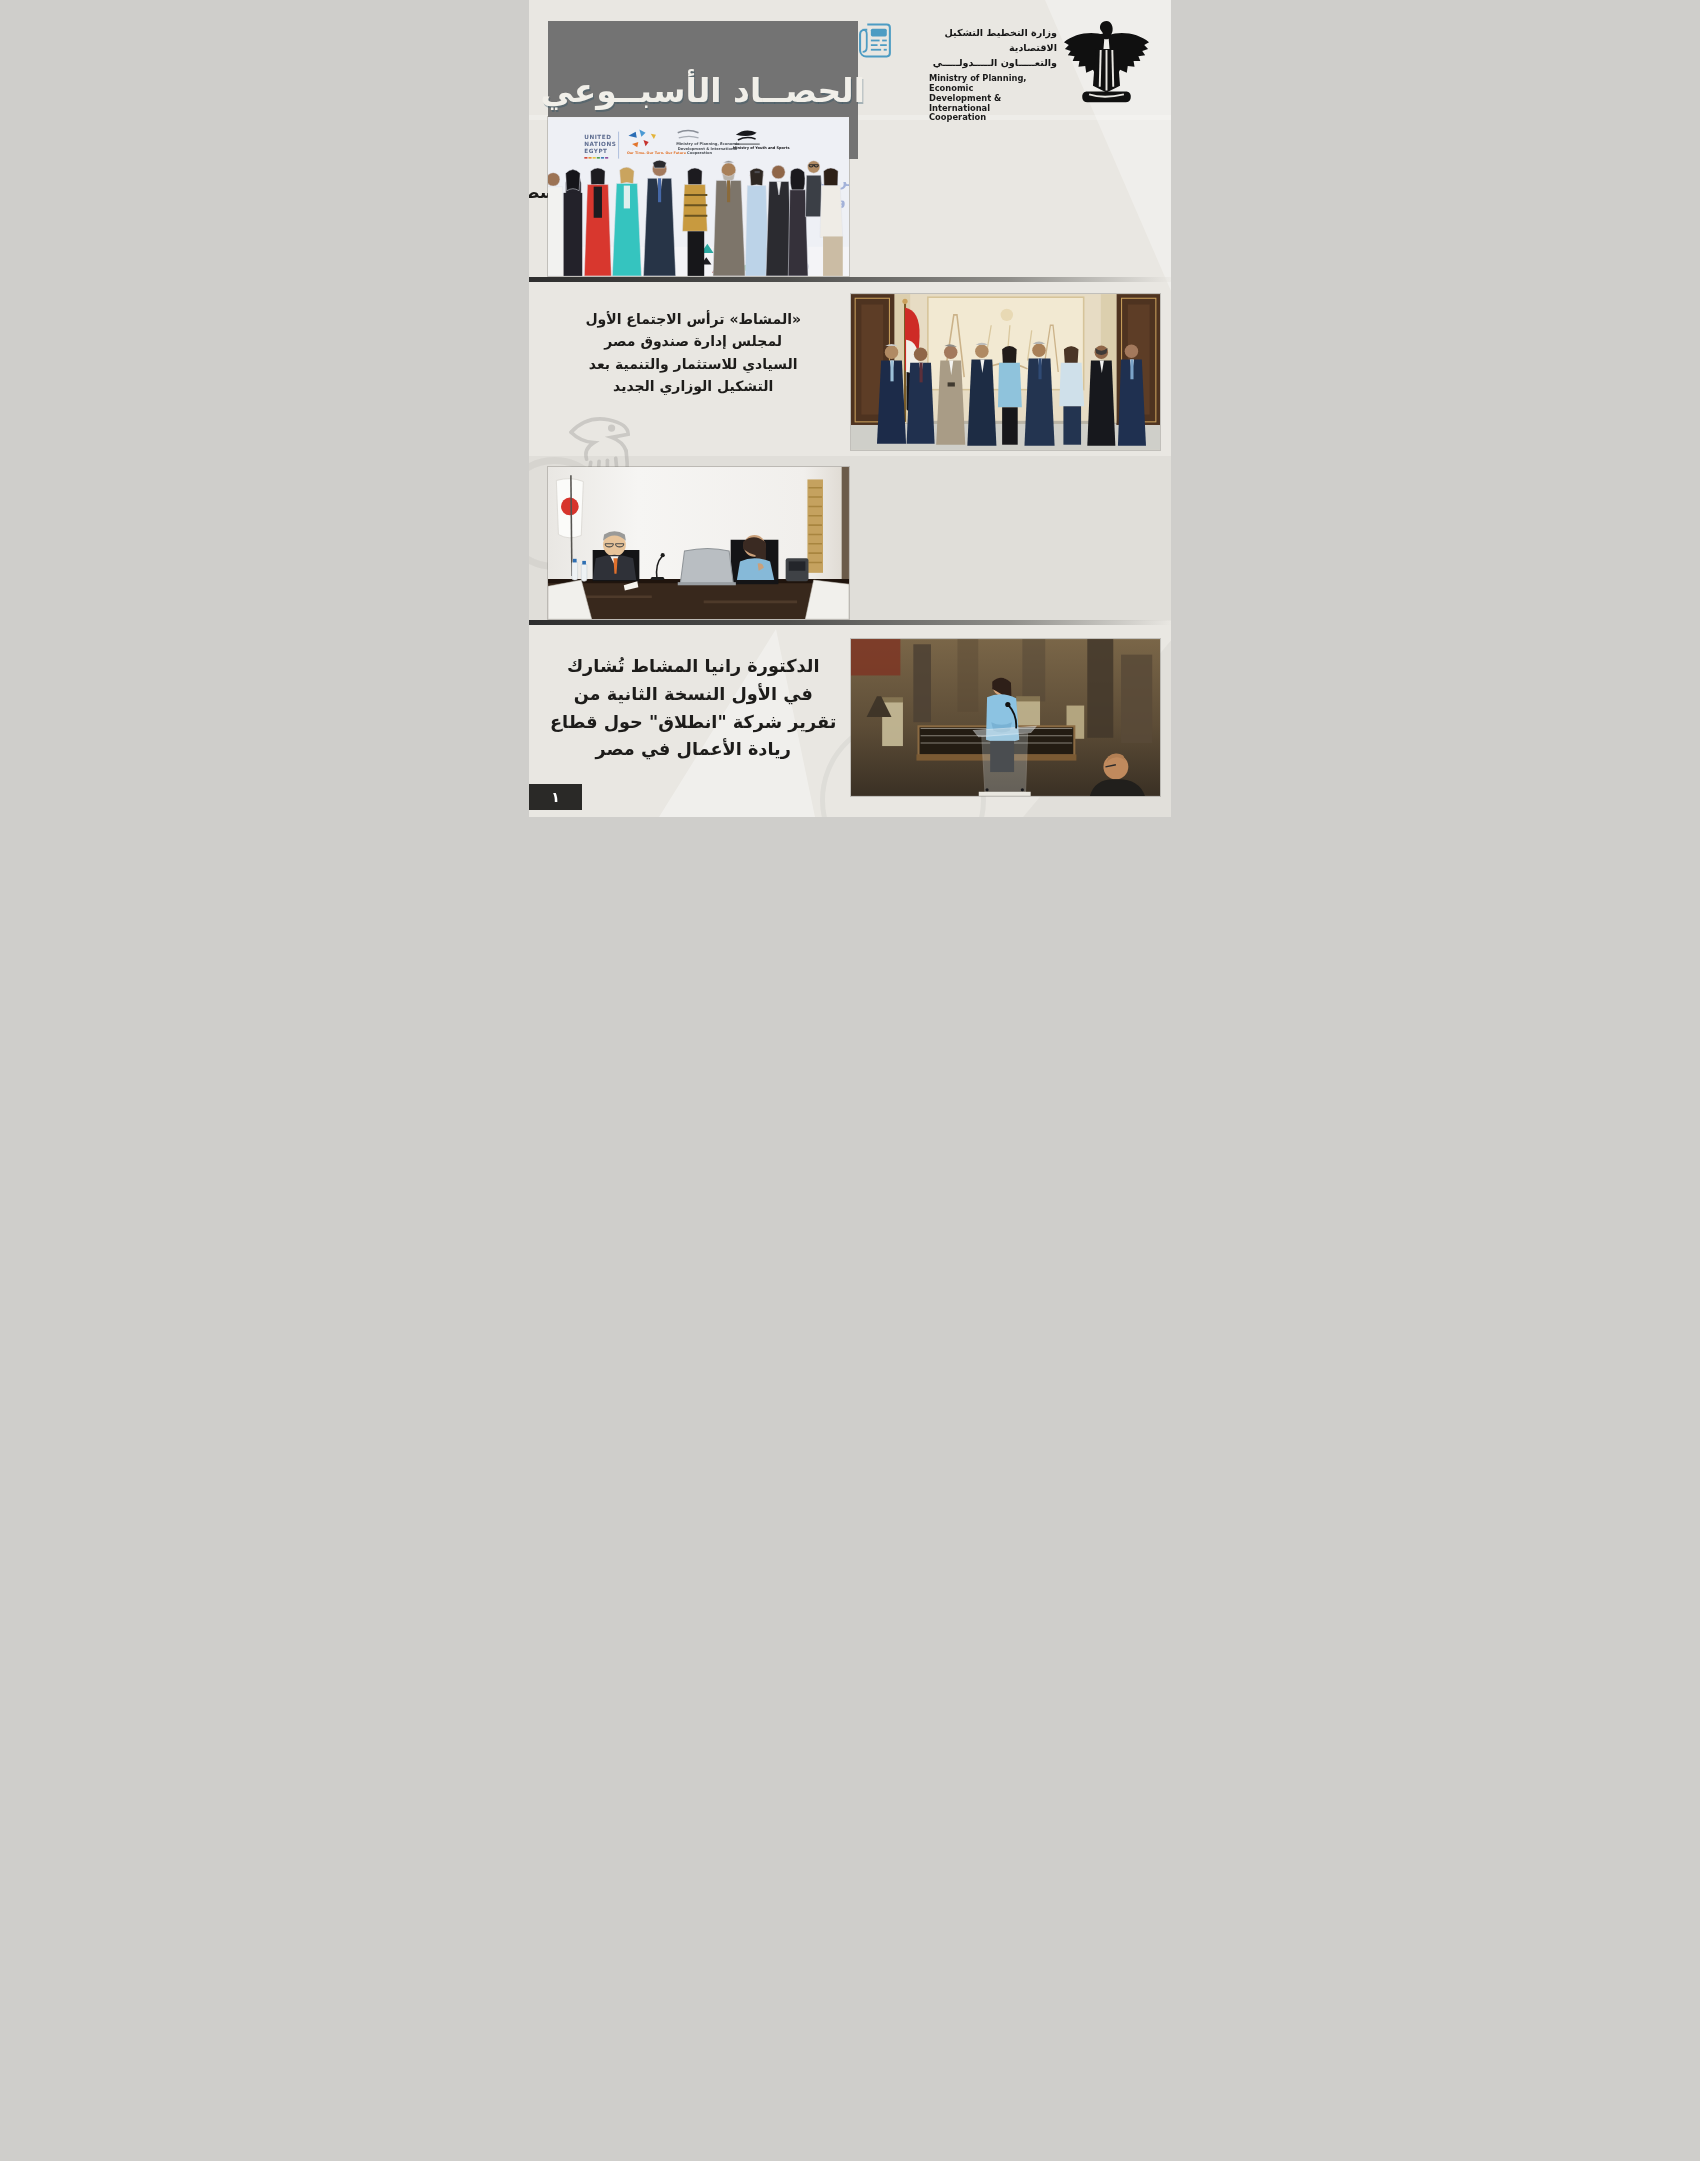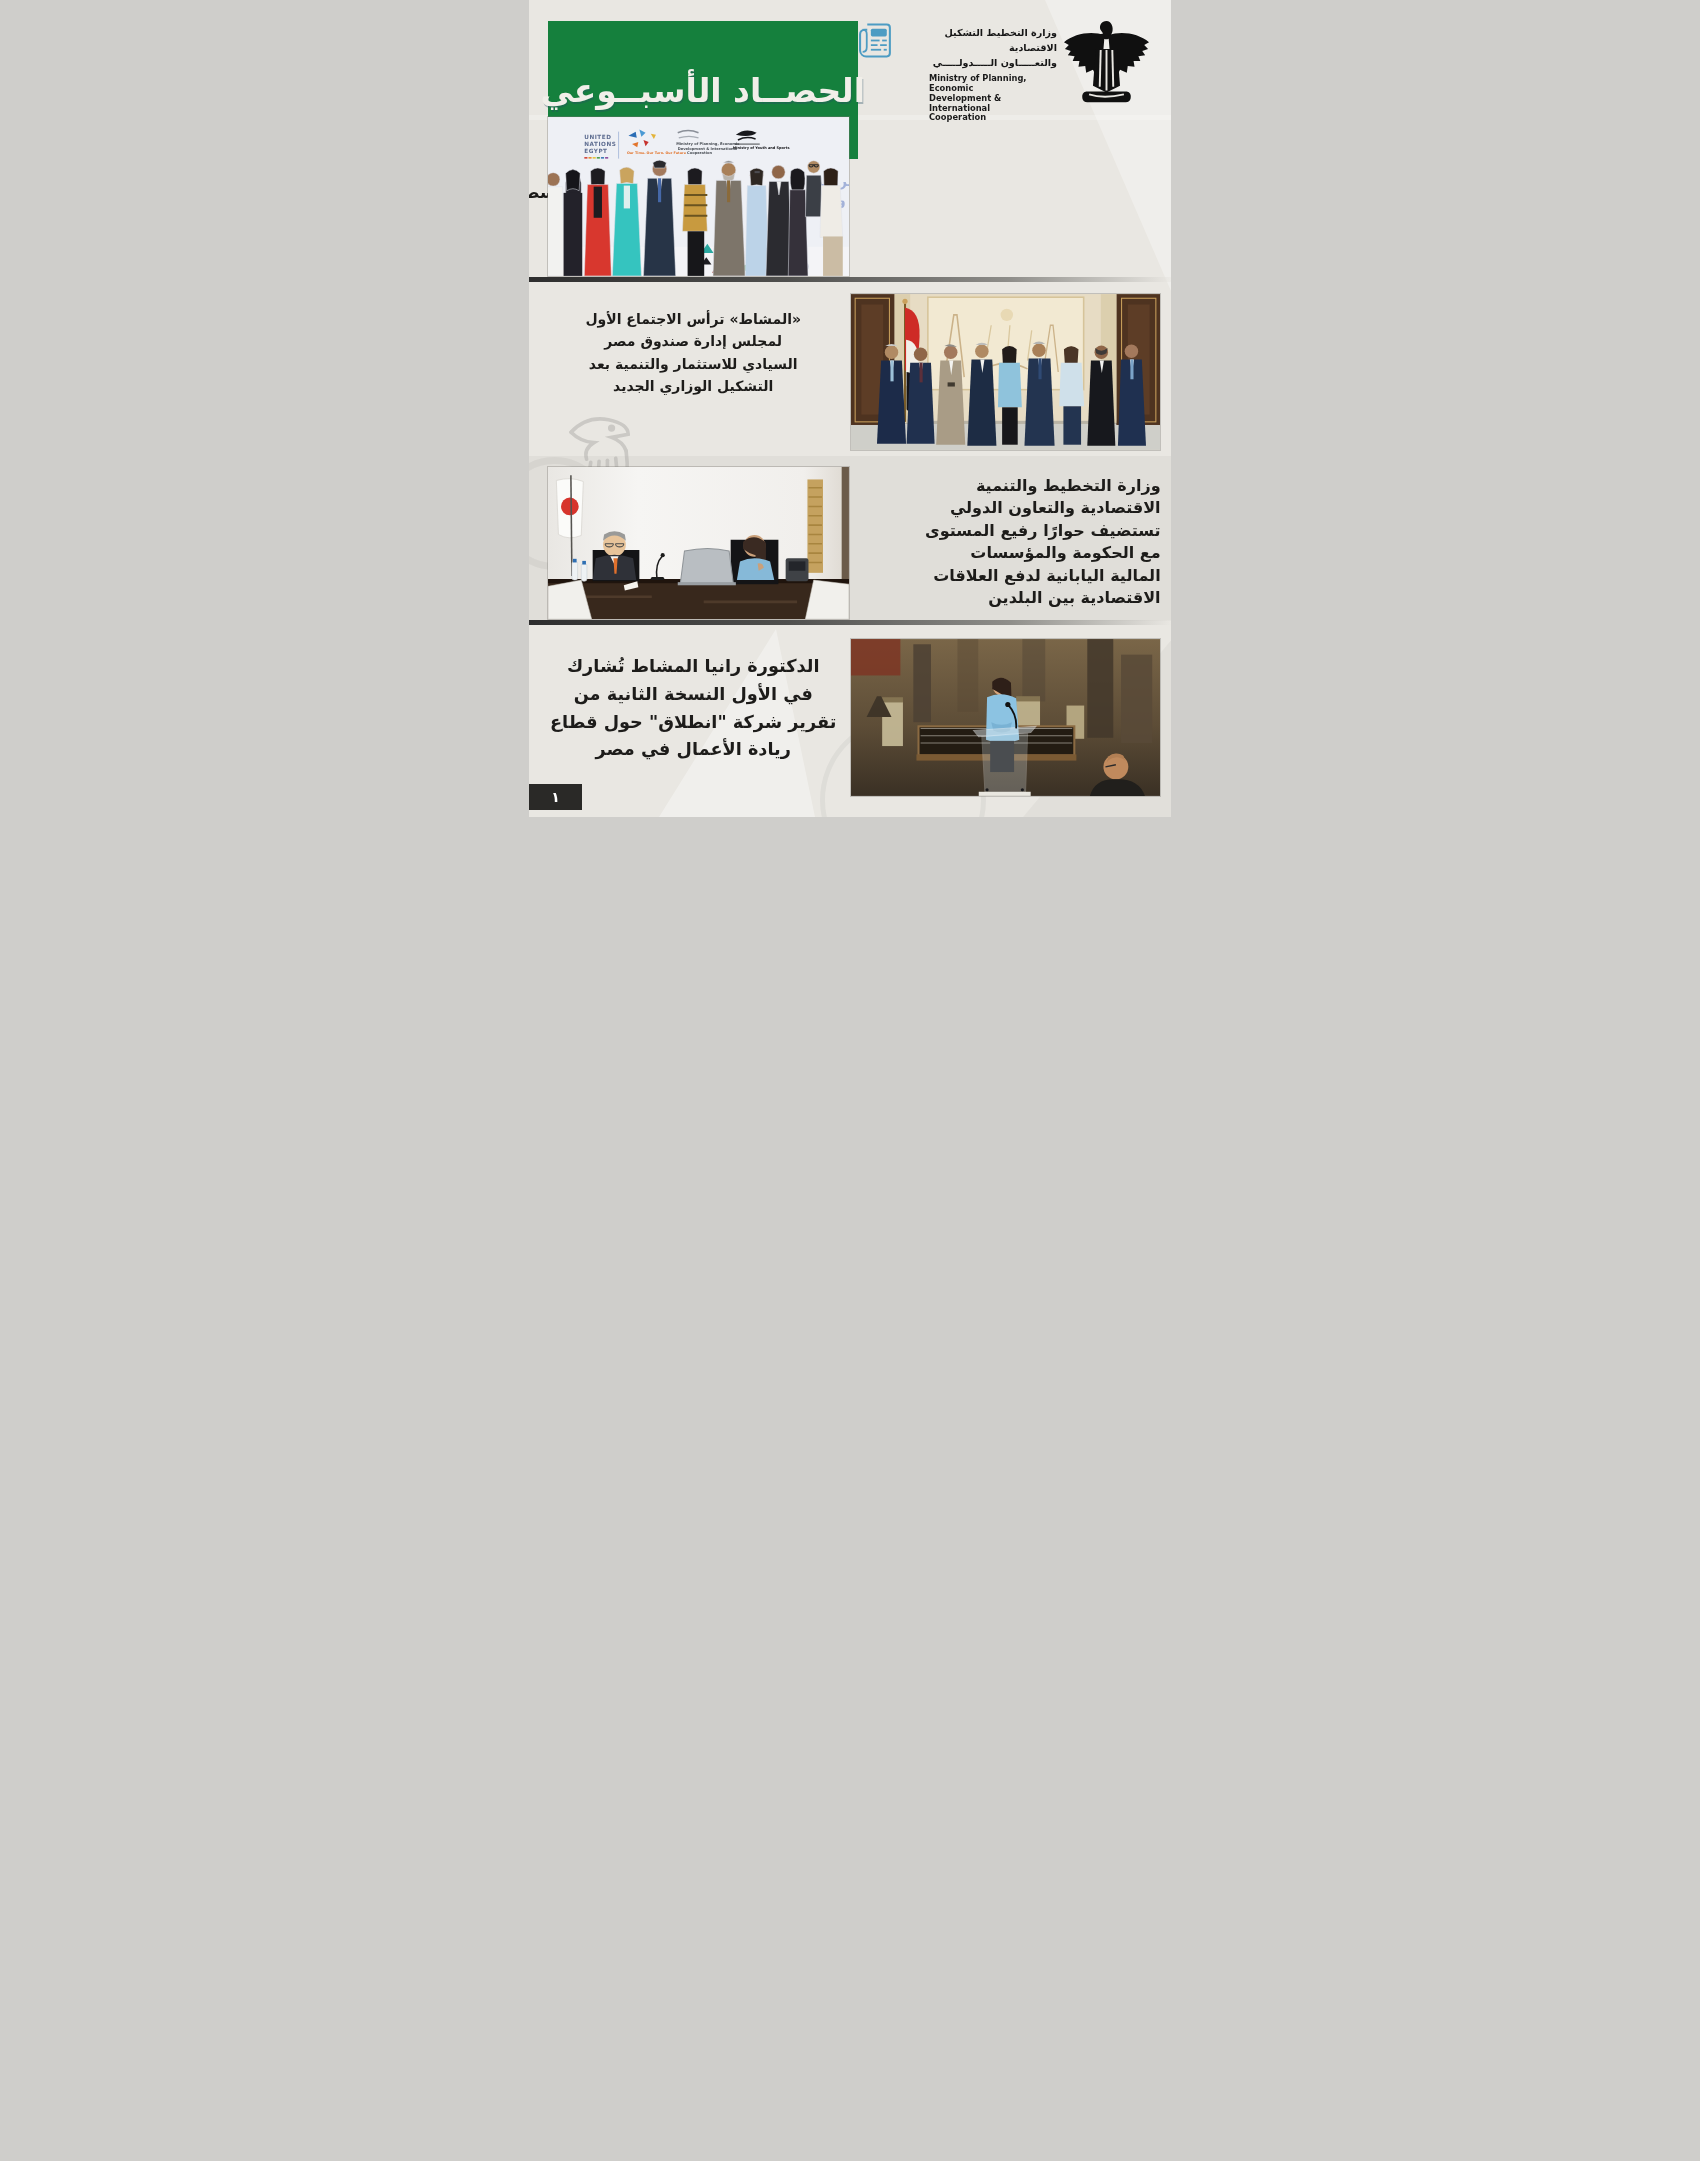--- a/index.html
+++ b/index.html
@@ -16,21 +16,21 @@
   .wedge1{left:462px;top:0;width:180px;height:291px;clip-path:polygon(30% 0,100% 0,100% 100%);}
   .wedge2{left:130px;top:629px;width:260px;height:188px;clip-path:polygon(0 100%,45% 0,60% 100%);background:rgba(255,255,255,0.35);}
   .wedge3{left:494px;top:639px;width:149px;height:178px;clip-path:polygon(100% 0,100% 100%,0 100%);background:rgba(0,0,0,0.03);}
   .ring{position:absolute;border:5.2px solid rgba(0,0,0,0.045);border-radius:50%;pointer-events:none;}
   .ring1{left:291px;top:717px;width:156px;height:156px;}
   .ring2{left:-31px;top:457px;width:99px;height:99px;border-width:7.3px;}
 
   
   .banner-blue{
     position:absolute;left:18.7px;top:21px;width:310px;height:138px;
-    background:#15803d;display:flex;align-items:center;justify-content:center;
+    background:#737373;display:flex;align-items:center;justify-content:center;
   }
   .banner-title{
     direction:rtl;color:#f1efe9;font-size:33px;font-weight:700;letter-spacing:-0.5px;
     text-shadow:1px 1.6px 0 rgba(40,80,100,0.35);white-space:nowrap;
   }
   .banner-shadow{
     position:absolute;left:18.7px;top:159px;width:281px;height:11px;
     background:linear-gradient(to right,#020202 0%,#1d1d1d 38%,#6f6e6b 72%,rgba(233,231,226,0) 100%);
   }
   .np-icon{position:absolute;left:328px;top:20px;width:38px;height:41px;}
@@ -454,26 +454,20 @@
 
       <g>
         <rect x="458" y="176" width="44" height="44" rx="4" fill="#3f4246"></rect>
         <rect x="464" y="182" width="32" height="18" fill="#23252a"></rect>
       </g>
 
       <path d="M0,230 L64,218 84,293 0,293z" fill="#f1f0ec" stroke="#cfccc5"></path>
       <path d="M580,226 L512,218 496,293 580,293z" fill="#f1f0ec" stroke="#cfccc5"></path>
     </svg>
   </div>
-  <div class="headline hl-right hl3">وزارة التخطيط والتنمية
-الاقتصادية والتعاون الدولي
-تستضيف حوارًا رفيع المستوى
-مع الحكومة والمؤسسات
-المالية اليابانية لدفع العلاقات
-الاقتصادية بين البلدين</div>
 
   <div class="sep sep2"></div>
 
   <div class="headline hl-center hl4">الدكتورة رانيا المشاط تُشارك
 في الأول النسخة الثانية من
 تقرير شركة "انطلاق" حول قطاع
 ريادة الأعمال في مصر</div>
   <div class="photo ph4">
     <svg viewBox="0 0 595 302">
       <defs>

